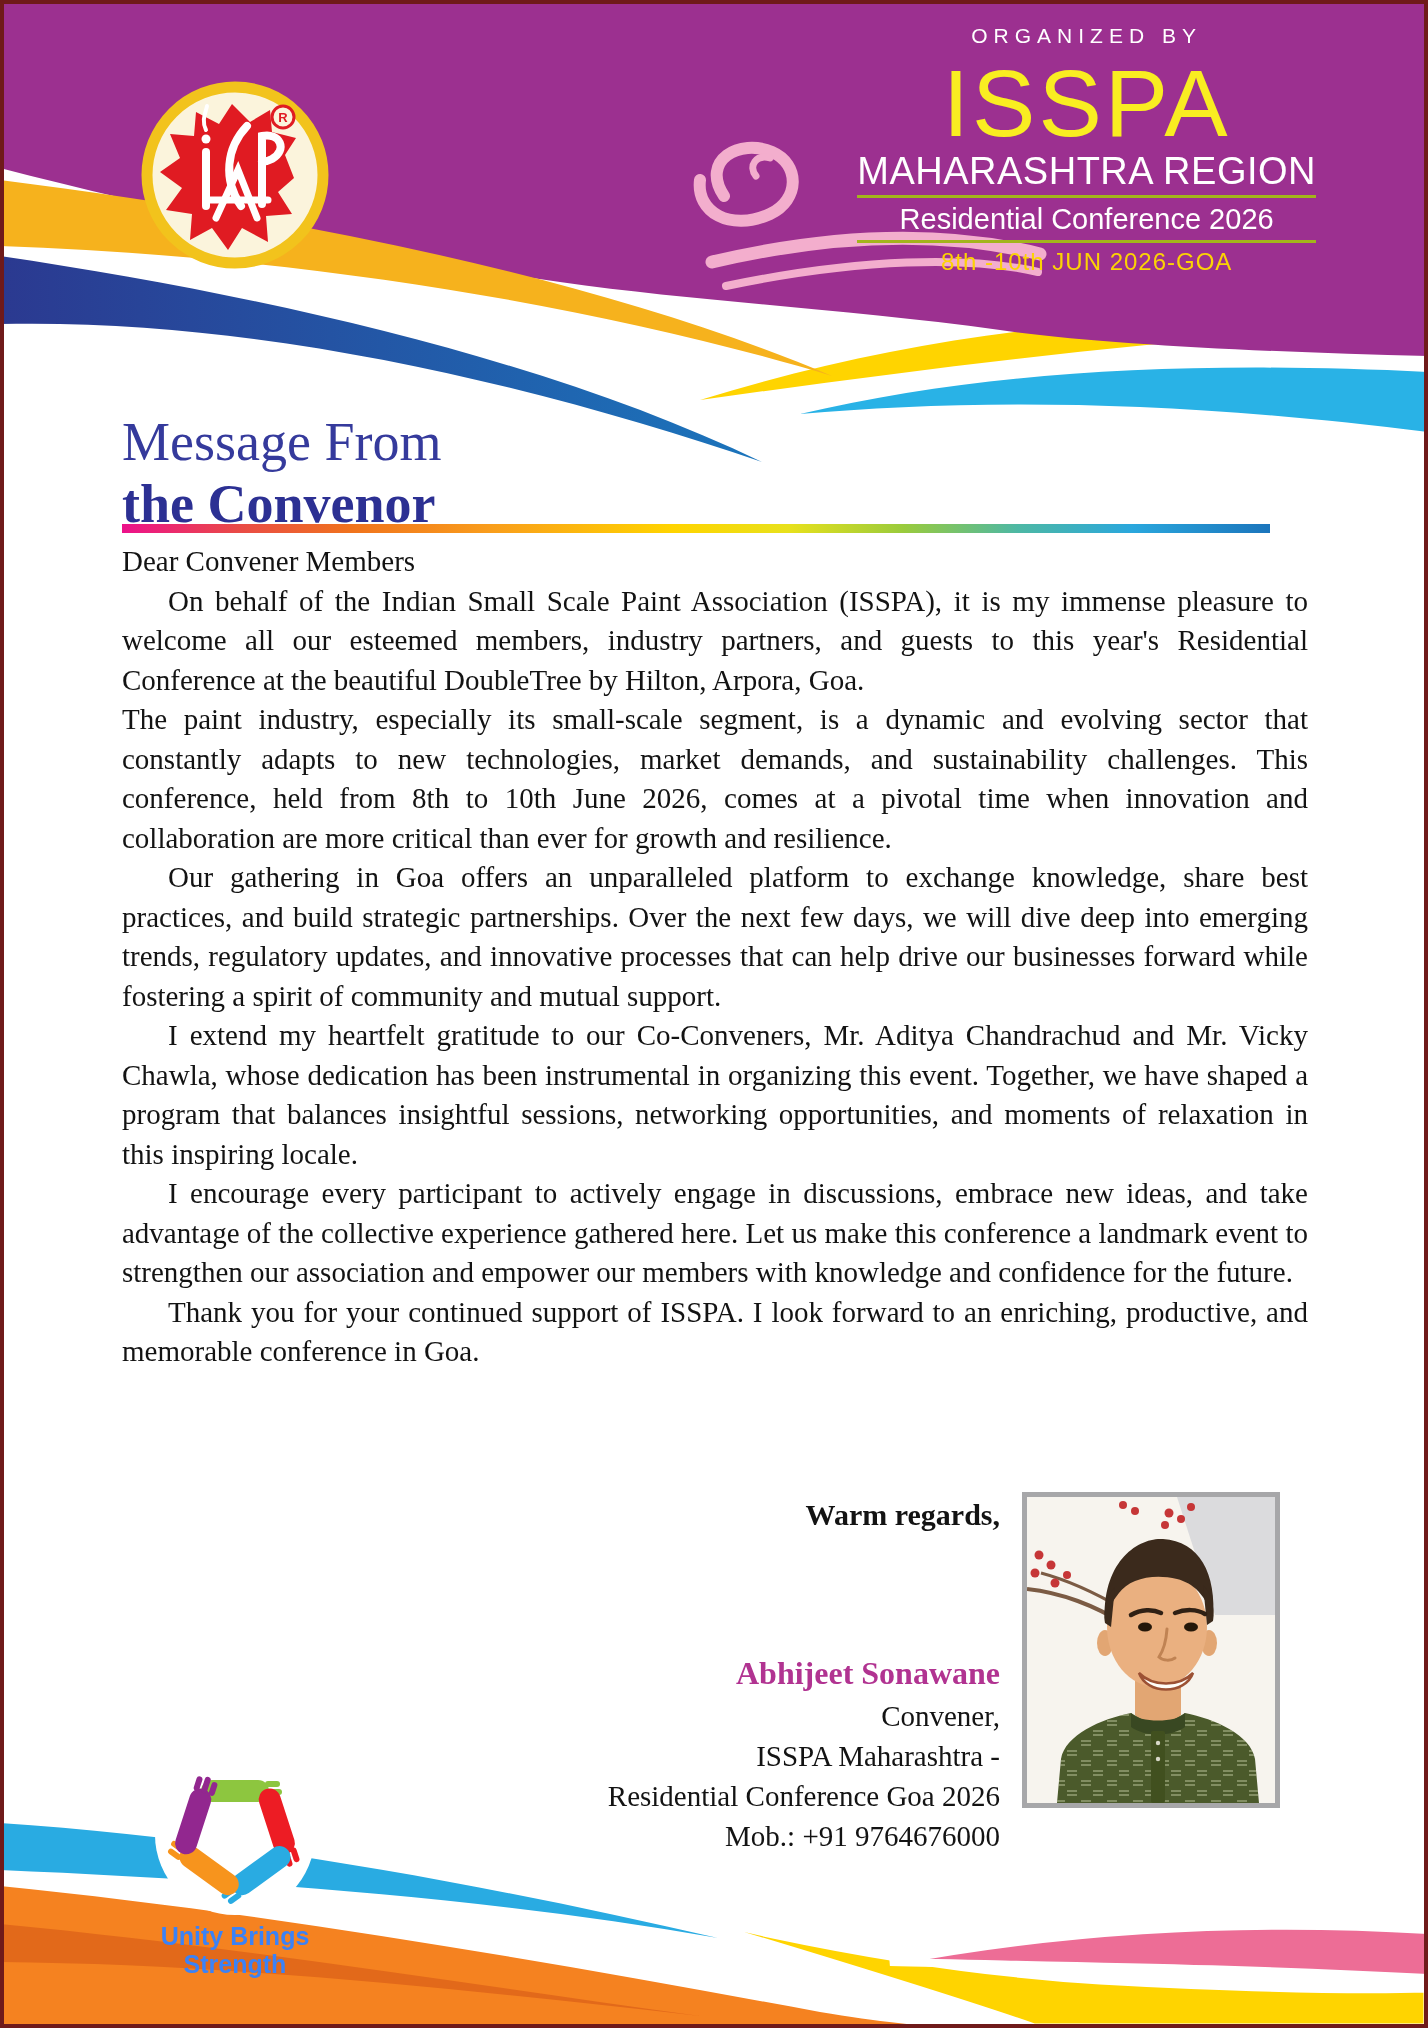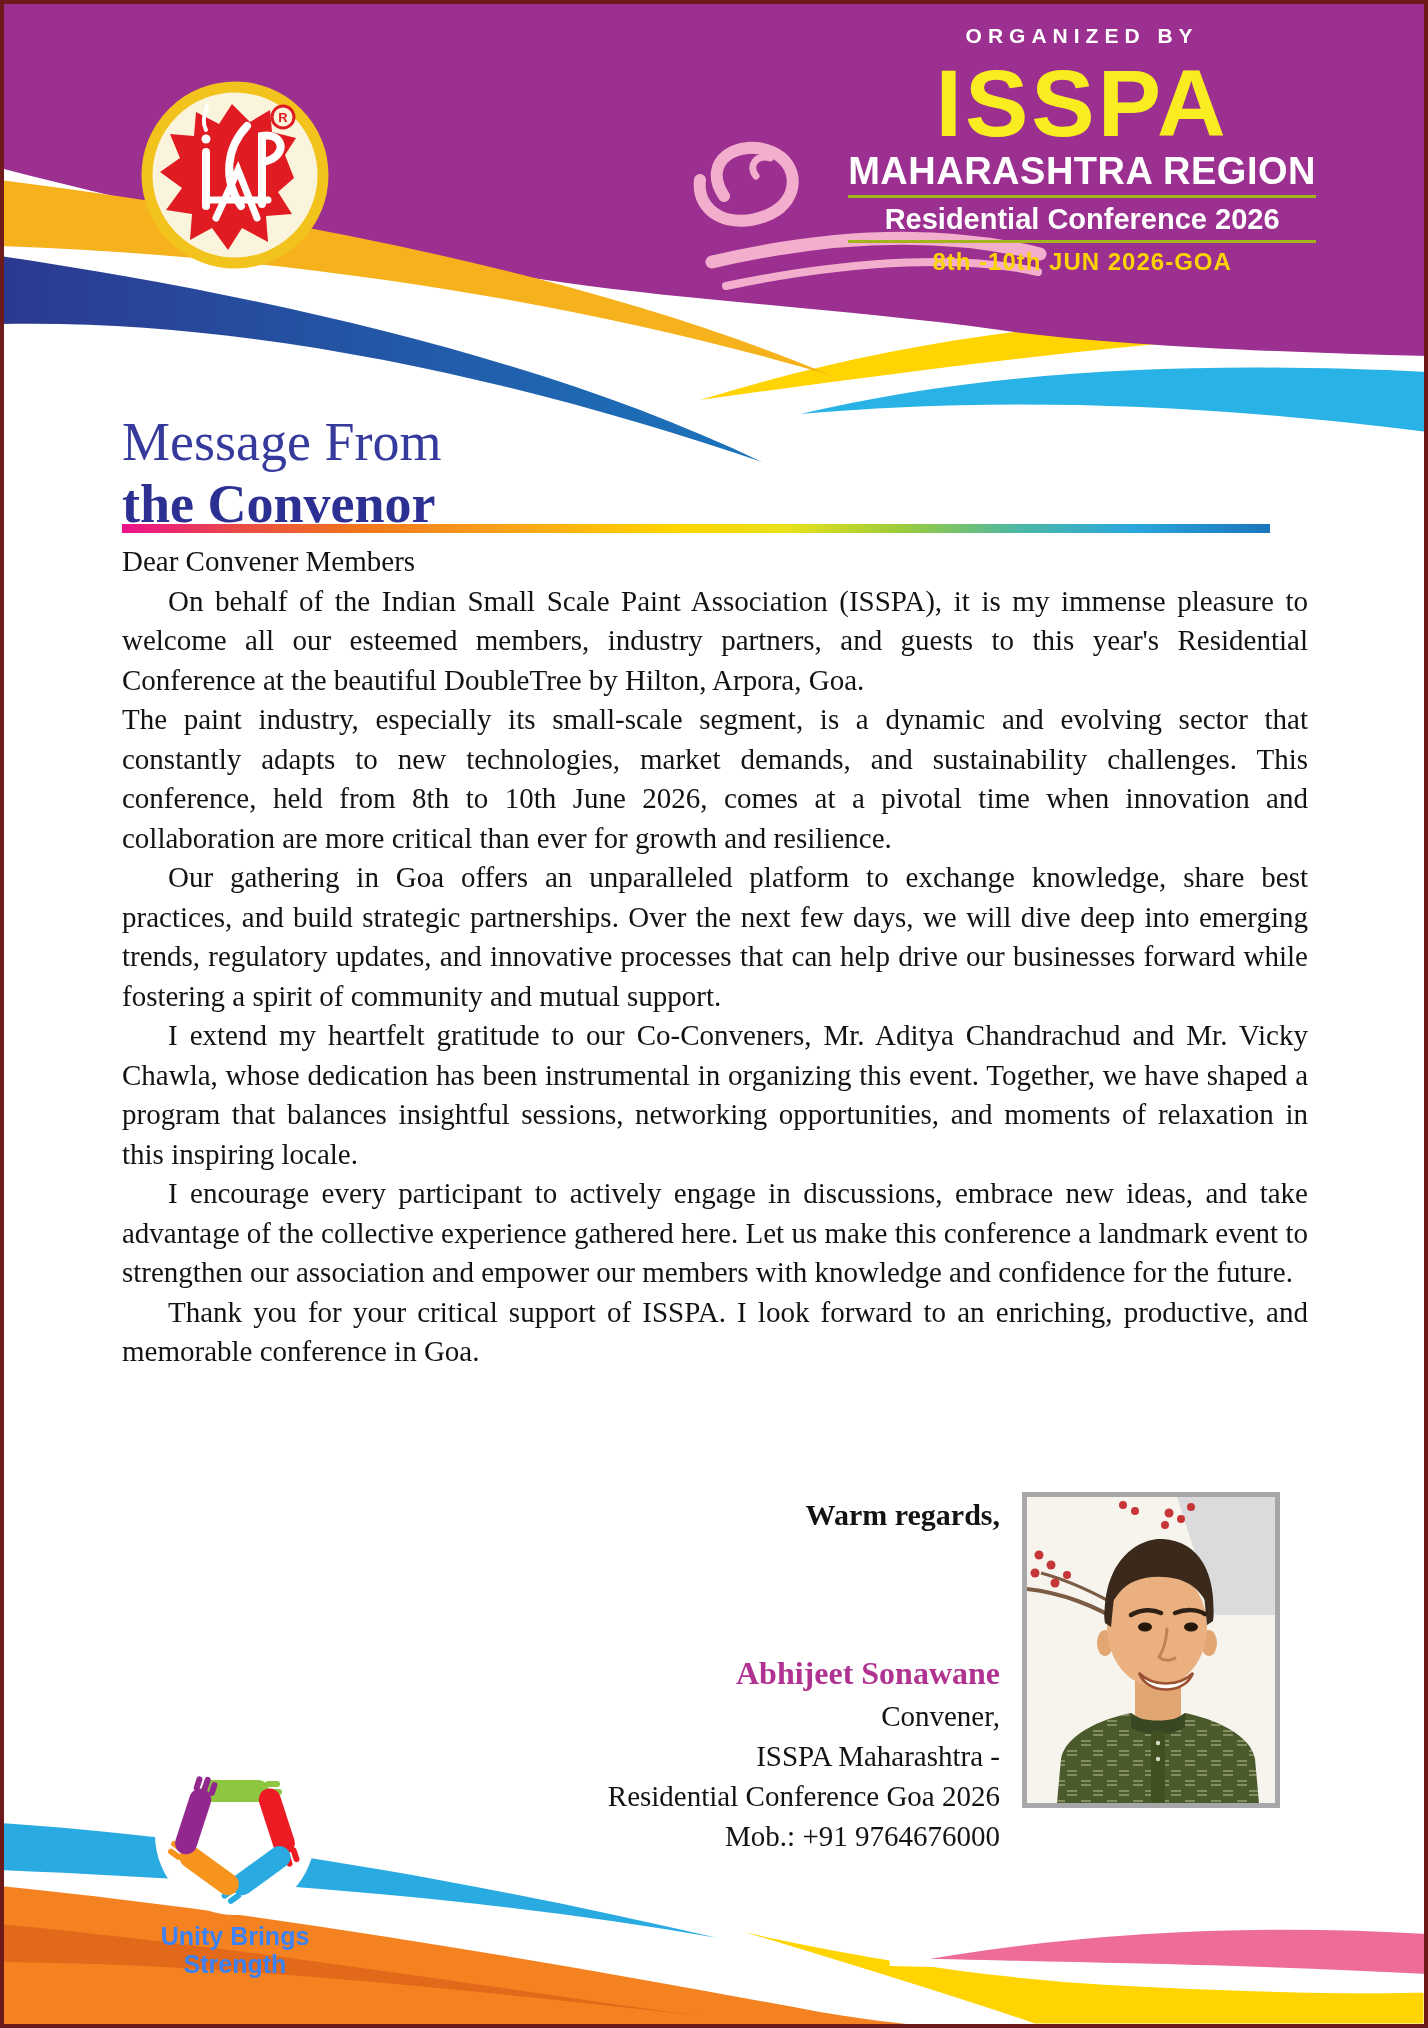--- a/index.html
+++ b/index.html
@@ -5,21 +5,21 @@
   html,body{margin:0;padding:0;background:#e8e8e8;}
   .page{
     position:relative;width:1428px;height:2028px;background:#ffffff;
     overflow:hidden;font-family:"Liberation Serif","DejaVu Serif",serif;
     margin:0 auto;
   }
   .page-edge{position:absolute;inset:0;border:4px solid #6f1a1a;pointer-events:none;z-index:60;}
   .hdr-svg{position:absolute;top:0;left:0;z-index:1;}
   .header-text{
     position:absolute;top:24px;right:112px;z-index:3;text-align:center;
-    font-family:"Liberation Sans","DejaVu Sans",sans-serif;font-weight:bold;
+    font-family:"Liberation Sans","DejaVu Sans",sans-serif;font-weight:normal;
   }
   .organized{color:#ffffff;font-size:21px;letter-spacing:6px;}
   .isspa{color:#f9ed21;font-size:95px;line-height:0.98;letter-spacing:3px;margin-top:9px;}
   .region{color:#ffffff;font-size:38px;letter-spacing:.5px;line-height:1.02;margin-top:2px;}
   .rule{height:3px;background:#a3b41c;margin:4px 0 5px;}
   .resi{color:#ffffff;font-size:29px;}
   .dates{color:#fcd303;font-size:24px;letter-spacing:1px;}
   .title{position:absolute;left:122px;top:412px;z-index:3;color:#353a9c;font-size:54px;line-height:1.14;}
   .title .l2{font-weight:bold;color:#2c3093;}
   .bar{
@@ -109,21 +109,21 @@
   </div>
   <div class="bar"></div>
 
   <div class="body-text">
     <p>Dear Convener Members</p>
     <p class="ind">On behalf of the Indian Small Scale Paint Association (ISSPA), it is my immense pleasure to welcome all our esteemed members, industry partners, and guests to this year's Residential Conference at the beautiful DoubleTree by Hilton, Arpora, Goa.</p>
     <p>The paint industry, especially its small-scale segment, is a dynamic and evolving sector that constantly adapts to new technologies, market demands, and sustainability challenges. This conference, held from 8th to 10th June 2026, comes at a pivotal time when innovation and collaboration are more critical than ever for growth and resilience.</p>
     <p class="ind">Our gathering in Goa offers an unparalleled platform to exchange knowledge, share best practices, and build strategic partnerships. Over the next few days, we will dive deep into emerging trends, regulatory updates, and innovative processes that can help drive our businesses forward while fostering a spirit of community and mutual support.</p>
     <p class="ind">I extend my heartfelt gratitude to our Co-Conveners, Mr. Aditya Chandrachud and Mr. Vicky Chawla, whose dedication has been instrumental in organizing this event. Together, we have shaped a program that balances insightful sessions, networking opportunities, and moments of relaxation in this inspiring locale.</p>
     <p class="ind">I encourage every participant to actively engage in discussions, embrace new ideas, and take advantage of the collective experience gathered here. Let us make this conference a landmark event to strengthen our association and empower our members with knowledge and confidence for the future.</p>
-    <p class="ind">Thank you for your critical support of ISSPA. I look forward to an enriching, productive, and memorable conference in Goa.</p>
+    <p class="ind">Thank you for your continued support of ISSPA. I look forward to an enriching, productive, and memorable conference in Goa.</p>
   </div>
 
   <div class="warm">Warm regards,</div>
   <div class="sig">
     <div class="name">Abhijeet Sonawane</div>
     <div>Convener,</div>
     <div>ISSPA Maharashtra -</div>
     <div>Residential Conference Goa 2026</div>
     <div>Mob.: +91 9764676000</div>
   </div>

